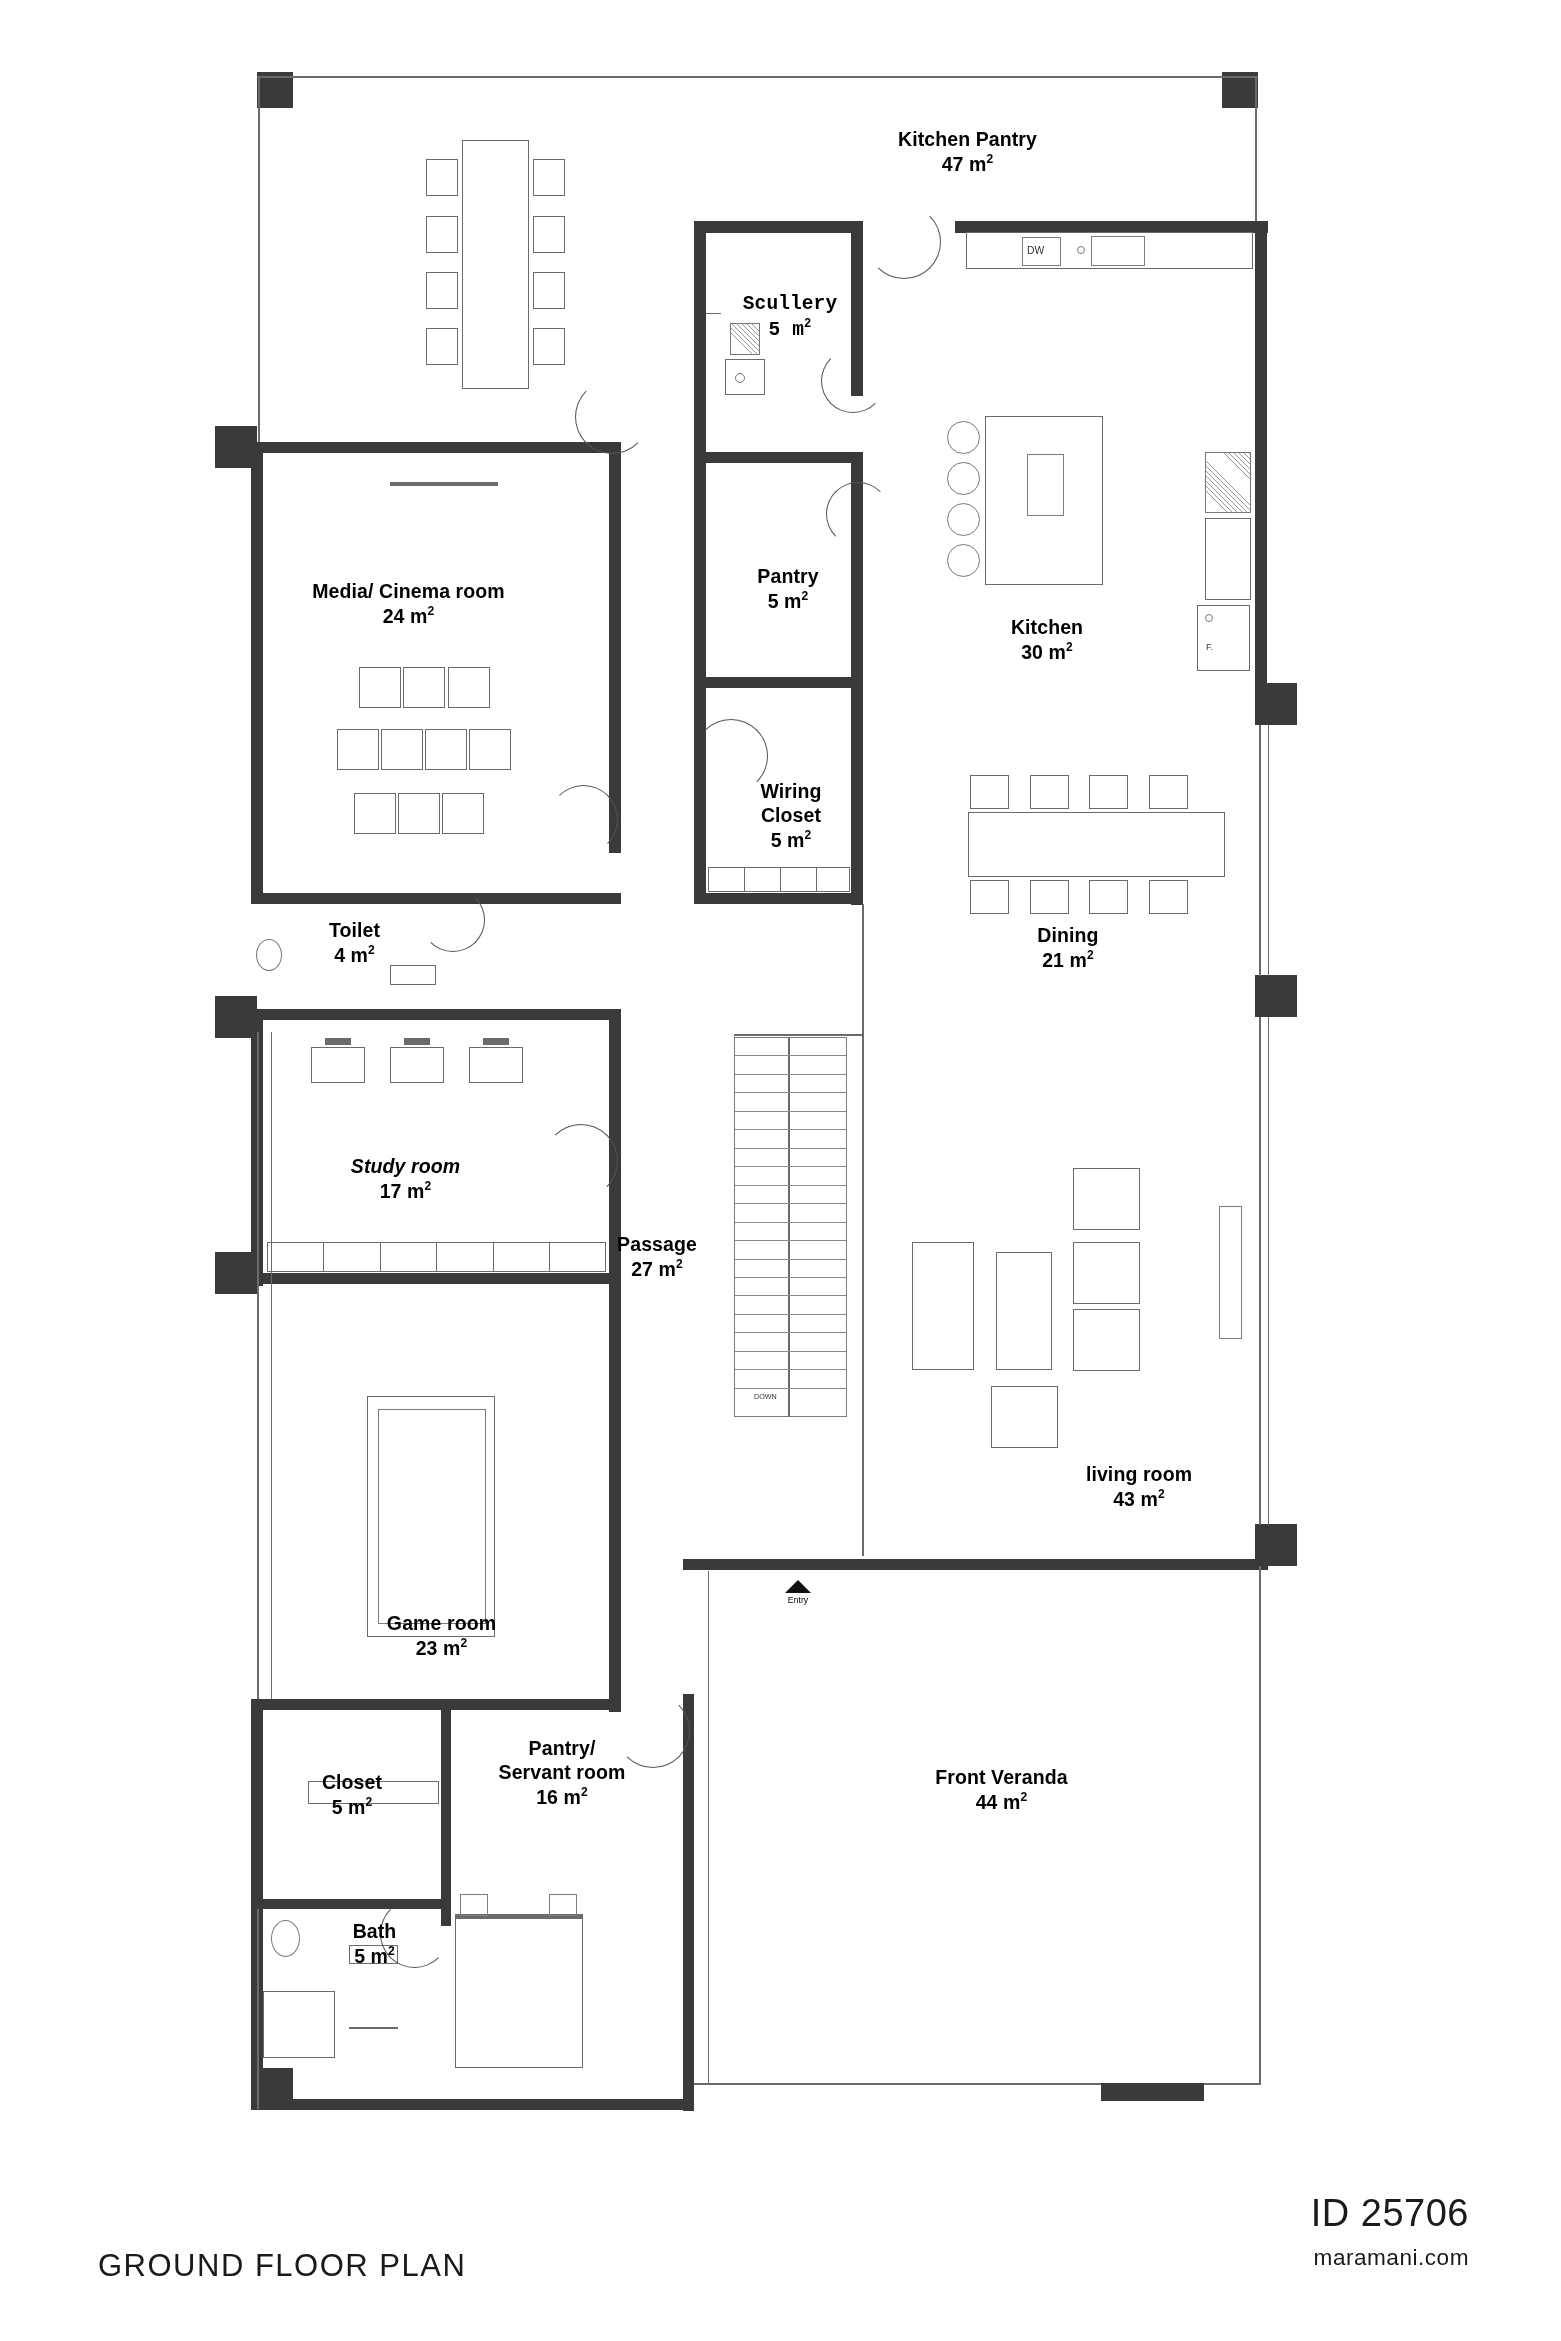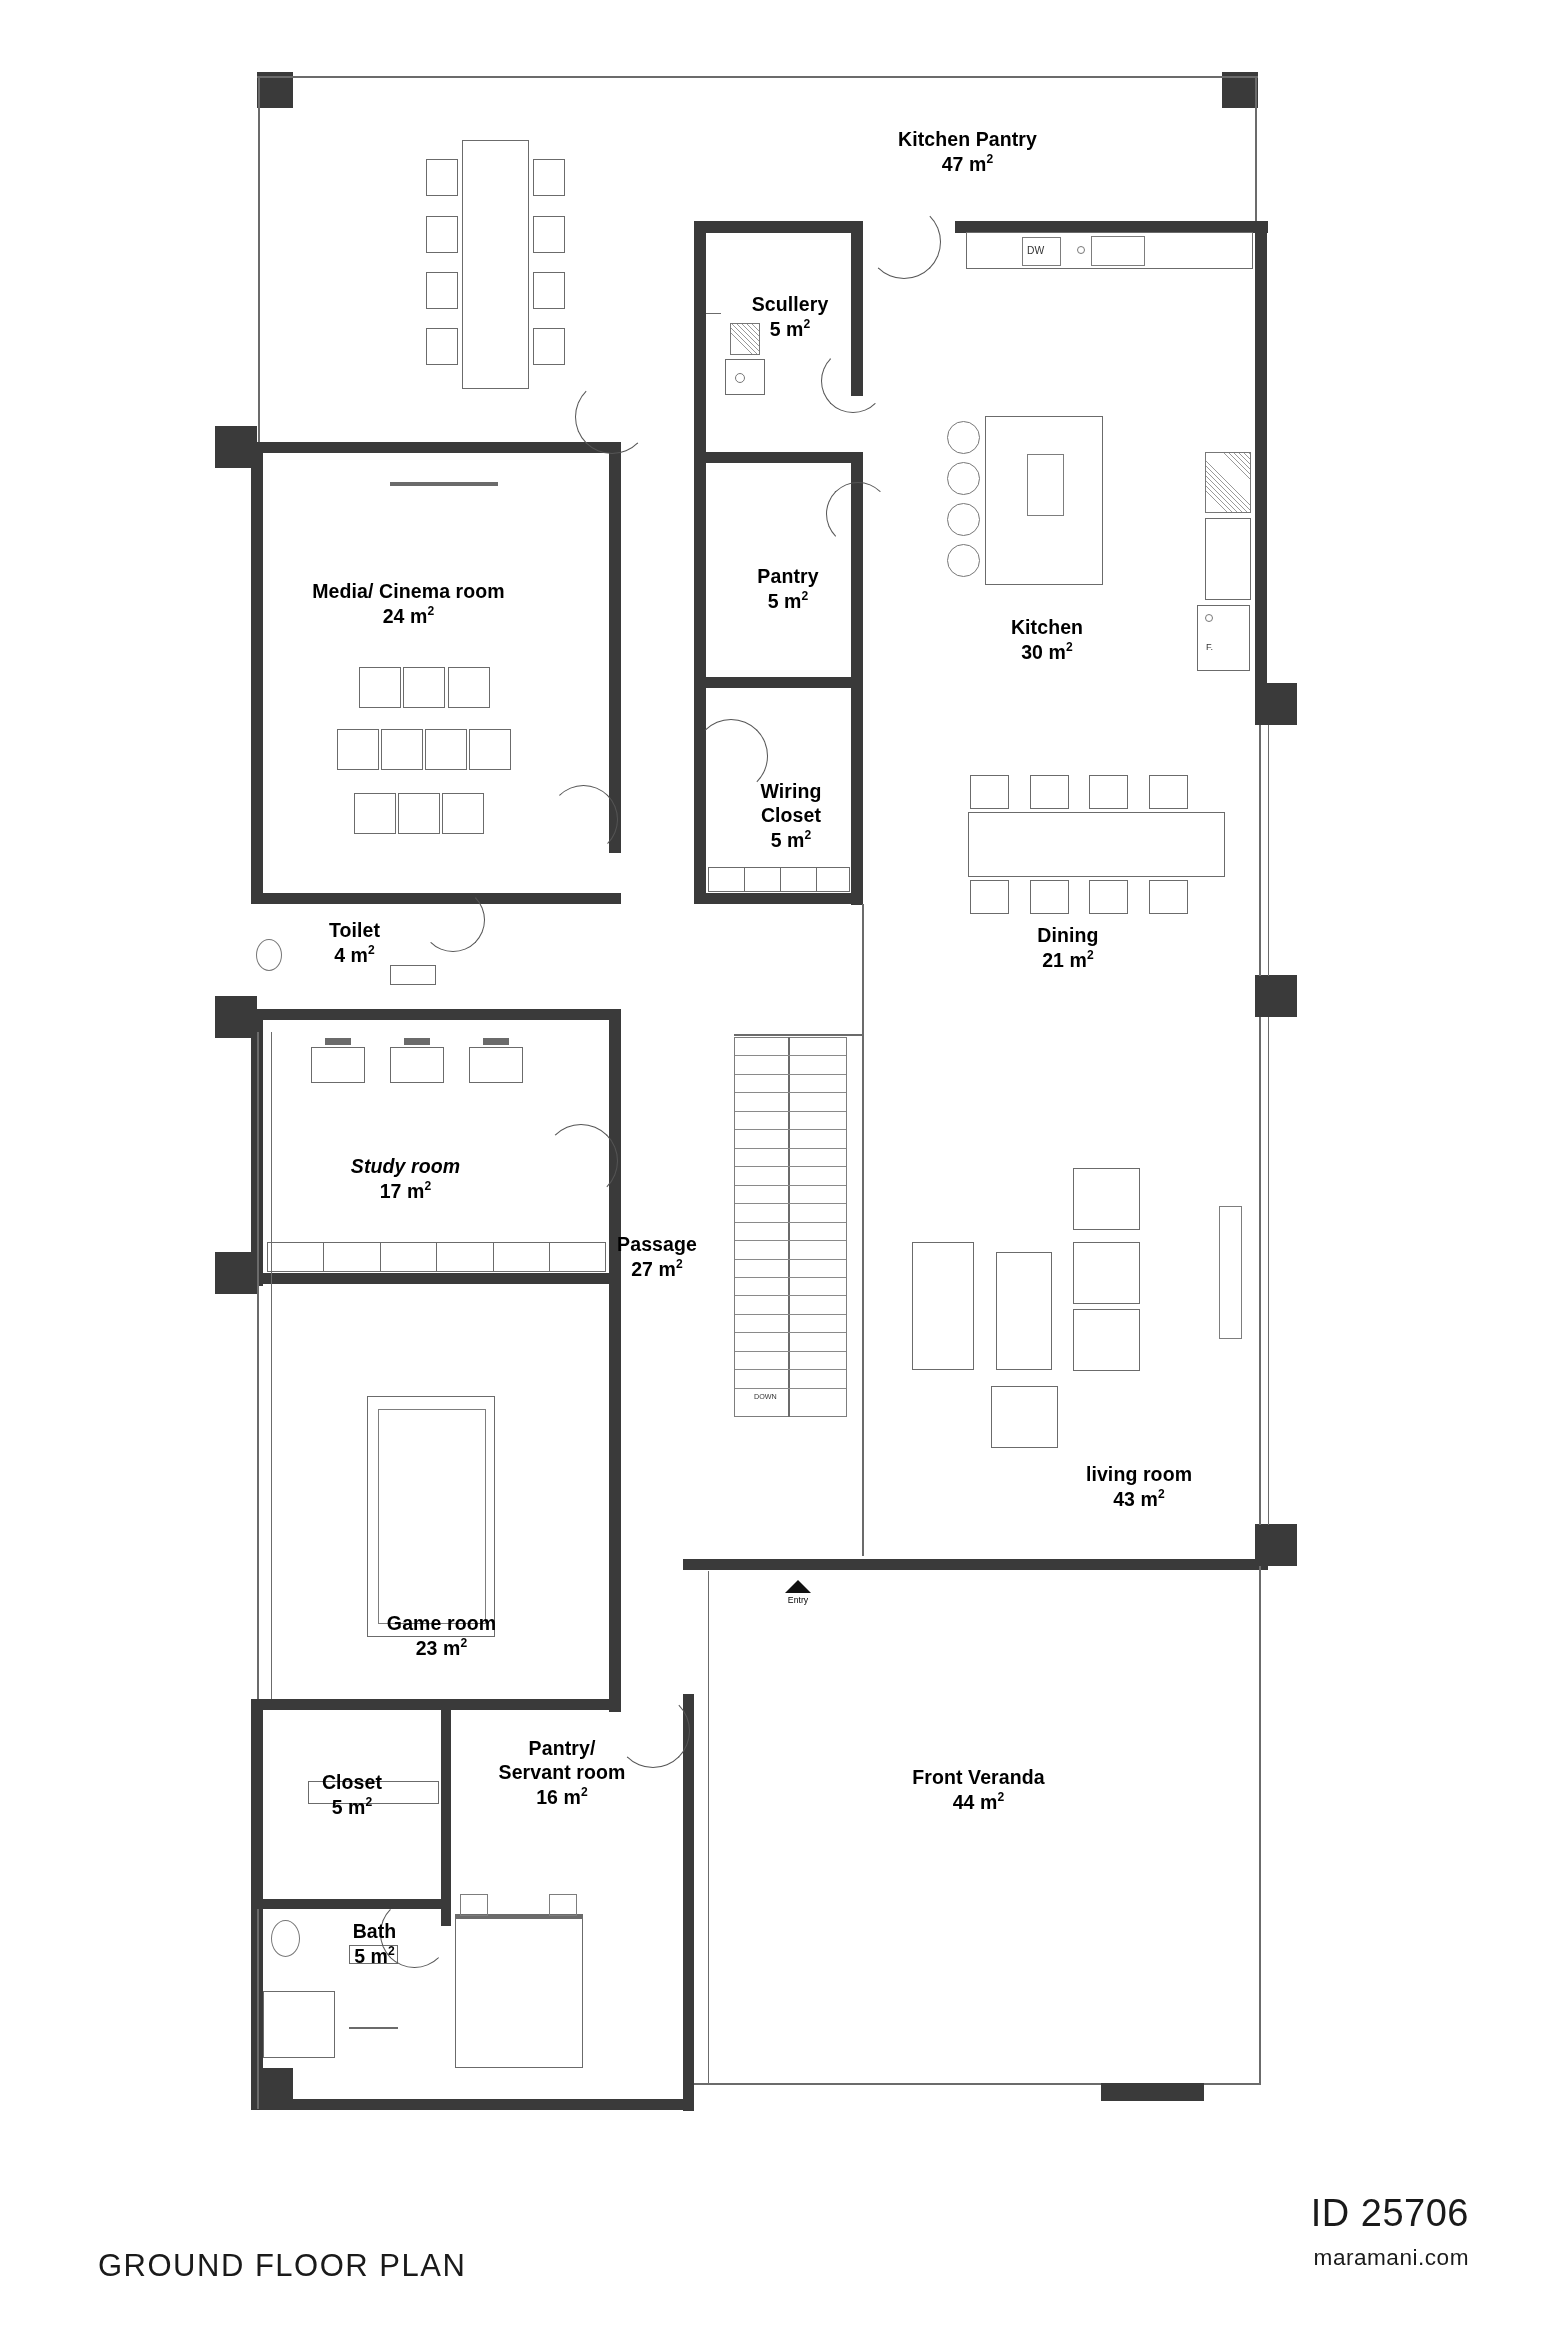--- a/index.html
+++ b/index.html
@@ -329,35 +329,35 @@
   <div class="arrow-up" style="left:785px;top:1580px;"></div>
   <div class="entry-label" style="left:770px;top:1595px;width:56px;">Entry</div>
 
   <div class="tiny-text" style="left:1027px;top:245px;width:31px;font-size:10.3px;">DW</div>
   <div class="tiny-text" style="left:1206px;top:642px;width:20.5px;font-size:9.2px;">F.</div>
 
 </div>
 
 <div id="room-labels">
     <div class="lbl" style="left: 834px; top: 128px; width: 267px; font-size: 19.5px;"><span style="display: block; white-space: pre-line;">Kitchen Pantry</span><span class="area">47 m<sup>2</sup></span></div>
-    <div class="lbl" style="left: 708px; top: 293px; width: 164px; font-size: 19.5px;"><span style="display: block; white-space: pre-line;">Scullery</span><span class="area">5 m<sup>2</sup></span></div>
+    <div class="lbl" style="left: 708px; top: 293px; width: 164px; font-size: 19.5px; font-family: Liberation Mono, monospace;"><span style="display: block; white-space: pre-line;">Scullery</span><span class="area">5 m<sup>2</sup></span></div>
     <div class="lbl" style="left: 234px; top: 580px; width: 349px; font-size: 19.5px;"><span style="display: block; white-space: pre-line;">Media/ Cinema room</span><span class="area">24 m<sup>2</sup></span></div>
     <div class="lbl" style="left: 711px; top: 565px; width: 154px; font-size: 19.5px;"><span style="display: block; white-space: pre-line;">Pantry</span><span class="area">5 m<sup>2</sup></span></div>
     <div class="lbl" style="left: 965px; top: 616px; width: 164px; font-size: 19.5px;"><span style="display: block; white-space: pre-line;">Kitchen</span><span class="area">30 m<sup>2</sup></span></div>
     <div class="lbl" style="left: 719px; top: 780px; width: 144px; font-size: 19.5px;"><span style="display: block; white-space: pre-line;">Wiring
 Closet</span><span class="area">5 m<sup>2</sup></span></div>
     <div class="lbl" style="left: 293px; top: 919px; width: 123px; font-size: 19.5px;"><span style="display: block; white-space: pre-line;">Toilet</span><span class="area">4 m<sup>2</sup></span></div>
     <div class="lbl" style="left: 991px; top: 924px; width: 154px; font-size: 19.5px;"><span style="display: block; white-space: pre-line;">Dining</span><span class="area">21 m<sup>2</sup></span></div>
     <div class="lbl" style="left: 303px; top: 1155px; width: 205px; font-size: 19.5px;"><span style="display: block; white-space: pre-line; font-style: italic;">Study room</span><span class="area">17 m<sup>2</sup></span></div>
     <div class="lbl" style="left: 585px; top: 1233px; width: 144px; font-size: 19.5px;"><span style="display: block; white-space: pre-line;">Passage</span><span class="area">27 m<sup>2</sup></span></div>
     <div class="lbl" style="left: 1057px; top: 1463px; width: 164px; font-size: 19.5px;"><span style="display: block; white-space: pre-line;">living room</span><span class="area">43 m<sup>2</sup></span></div>
     <div class="lbl" style="left: 344px; top: 1612px; width: 195px; font-size: 19.5px;"><span style="display: block; white-space: pre-line;">Game room</span><span class="area">23 m<sup>2</sup></span></div>
     <div class="lbl" style="left: 293px; top: 1771px; width: 118px; font-size: 19.5px;"><span style="display: block; white-space: pre-line;">Closet</span><span class="area">5 m<sup>2</sup></span></div>
     <div class="lbl" style="left: 472px; top: 1737px; width: 180px; font-size: 19.5px;"><span style="display: block; white-space: pre-line;">Pantry/
 Servant room</span><span class="area">16 m<sup>2</sup></span></div>
-    <div class="lbl" style="left: 850px; top: 1766px; width: 257px; font-size: 19.5px;"><span style="display: block; white-space: pre-line;">Front Veranda</span><span class="area">44 m<sup>2</sup></span></div>
+    <div class="lbl" style="left: 873px; top: 1766px; width: 257px; font-size: 19.5px;"><span style="display: block; white-space: pre-line;">Front Veranda</span><span class="area">44 m<sup>2</sup></span></div>
     <div class="lbl" style="left: 318px; top: 1920px; width: 113px; font-size: 19.5px;"><span style="display: block; white-space: pre-line;">Bath</span><span class="area">5 m<sup>2</sup></span></div>
   </div>
 
 <div class="footer-title">GROUND FLOOR PLAN</div>
 <div class="plan-id">ID 25706</div>
 <div class="plan-site">maramani.com</div>
 
 
 </body></html>

